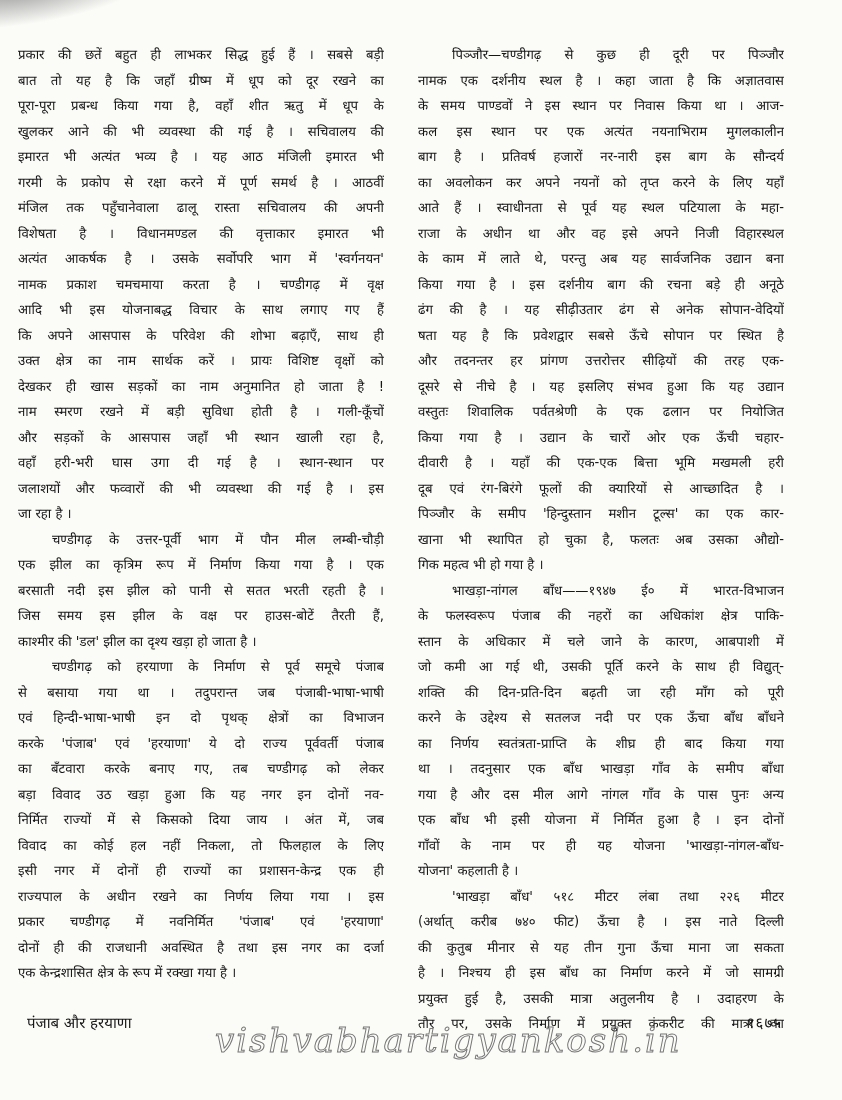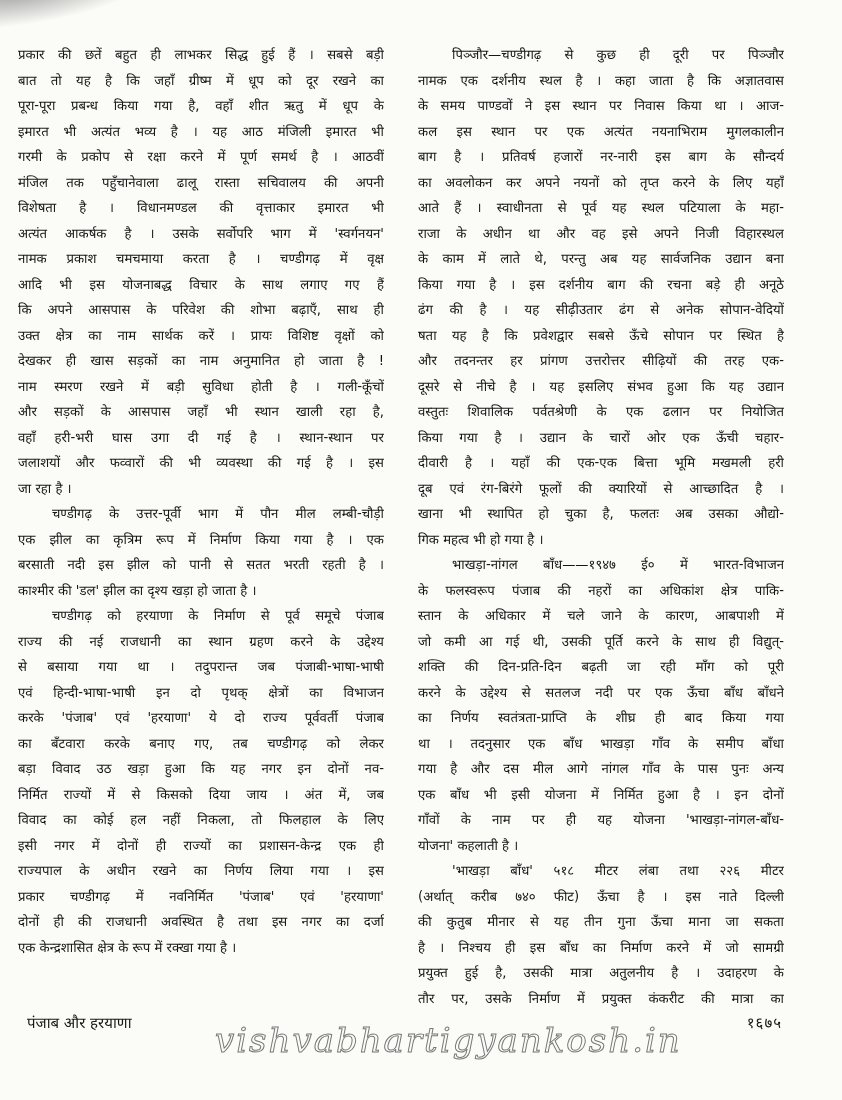--- a/index.html
+++ b/index.html
@@ -47,41 +47,42 @@
 </head>
 <body>
 
 <div class="page">
   <div class="scan-shadow"></div>
 
   <div class="col col-left">
       <span class="line">प्रकार की छतें बहुत ही लाभकर सिद्ध हुई हैं । सबसे बड़ी</span>
       <span class="line">बात तो यह है कि जहाँ ग्रीष्म में धूप को दूर रखने का</span>
       <span class="line">पूरा-पूरा प्रबन्ध किया गया है, वहाँ शीत ऋतु में धूप के</span>
+      <span class="line">खुलकर आने की भी व्यवस्था की गई है । सचिवालय की</span>
       <span class="line">इमारत भी अत्यंत भव्य है । यह आठ मंजिली इमारत भी</span>
       <span class="line">गरमी के प्रकोप से रक्षा करने में पूर्ण समर्थ है । आठवीं</span>
       <span class="line">मंजिल तक पहुँचानेवाला ढालू रास्ता सचिवालय की अपनी</span>
       <span class="line">विशेषता है । विधानमण्डल की वृत्ताकार इमारत भी</span>
       <span class="line">अत्यंत आकर्षक है । उसके सर्वोपरि भाग में 'स्वर्गनयन'</span>
       <span class="line">नामक प्रकाश चमचमाया करता है । चण्डीगढ़ में वृक्ष</span>
       <span class="line">आदि भी इस योजनाबद्ध विचार के साथ लगाए गए हैं</span>
       <span class="line">कि अपने आसपास के परिवेश की शोभा बढ़ाएँ, साथ ही</span>
       <span class="line">उक्त क्षेत्र का नाम सार्थक करें । प्रायः विशिष्ट वृक्षों को</span>
       <span class="line">देखकर ही खास सड़कों का नाम अनुमानित हो जाता है !</span>
       <span class="line">नाम स्मरण रखने में बड़ी सुविधा होती है । गली-कूँचों</span>
       <span class="line">और सड़कों के आसपास जहाँ भी स्थान खाली रहा है,</span>
       <span class="line">वहाँ हरी-भरी घास उगा दी गई है । स्थान-स्थान पर</span>
       <span class="line">जलाशयों और फव्वारों की भी व्यवस्था की गई है । इस</span>
       <span class="line last">जा रहा है ।</span>
       <span class="line indent">चण्डीगढ़ के उत्तर-पूर्वी भाग में पौन मील लम्बी-चौड़ी</span>
       <span class="line">एक झील का कृत्रिम रूप में निर्माण किया गया है । एक</span>
       <span class="line">बरसाती नदी इस झील को पानी से सतत भरती रहती है ।</span>
+      <span class="line">जिस समय इस झील के वक्ष पर हाउस-बोटें तैरती हैं,</span>
       <span class="line last">काश्मीर की 'डल' झील का दृश्य खड़ा हो जाता है ।</span>
       <span class="line indent">चण्डीगढ़ को हरयाणा के निर्माण से पूर्व समूचे पंजाब</span>
-      <span class="line">राज्य की नई राजधानी का स्थान ग्रहण करने के उद्देश्य</span>
       <span class="line">से बसाया गया था । तदुपरान्त जब पंजाबी-भाषा-भाषी</span>
       <span class="line">एवं हिन्दी-भाषा-भाषी इन दो पृथक् क्षेत्रों का विभाजन</span>
       <span class="line">करके 'पंजाब' एवं 'हरयाणा' ये दो राज्य पूर्ववर्ती पंजाब</span>
       <span class="line">का बँटवारा करके बनाए गए, तब चण्डीगढ़ को लेकर</span>
       <span class="line">बड़ा विवाद उठ खड़ा हुआ कि यह नगर इन दोनों नव-</span>
       <span class="line">निर्मित राज्यों में से किसको दिया जाय । अंत में, जब</span>
       <span class="line">विवाद का कोई हल नहीं निकला, तो फिलहाल के लिए</span>
       <span class="line">इसी नगर में दोनों ही राज्यों का प्रशासन-केन्द्र एक ही</span>
       <span class="line">राज्यपाल के अधीन रखने का निर्णय लिया गया । इस</span>
       <span class="line">प्रकार चण्डीगढ़ में नवनिर्मित 'पंजाब' एवं 'हरयाणा'</span>
@@ -100,20 +101,21 @@
       <span class="line">के काम में लाते थे, परन्तु अब यह सार्वजनिक उद्यान बना</span>
       <span class="line">किया गया है । इस दर्शनीय बाग की रचना बड़े ही अनूठे</span>
       <span class="line">ढंग की है । यह सीढ़ीउतार ढंग से अनेक सोपान-वेदियों</span>
       <span class="line">षता यह है कि प्रवेशद्वार सबसे ऊँचे सोपान पर स्थित है</span>
       <span class="line">और तदनन्तर हर प्रांगण उत्तरोत्तर सीढ़ियों की तरह एक-</span>
       <span class="line">दूसरे से नीचे है । यह इसलिए संभव हुआ कि यह उद्यान</span>
       <span class="line">वस्तुतः शिवालिक पर्वतश्रेणी के एक ढलान पर नियोजित</span>
       <span class="line">किया गया है । उद्यान के चारों ओर एक ऊँची चहार-</span>
       <span class="line">दीवारी है । यहाँ की एक-एक बित्ता भूमि मखमली हरी</span>
       <span class="line">दूब एवं रंग-बिरंगे फूलों की क्यारियों से आच्छादित है ।</span>
+      <span class="line">पिञ्जौर के समीप 'हिन्दुस्तान मशीन टूल्स' का एक कार-</span>
       <span class="line">खाना भी स्थापित हो चुका है, फलतः अब उसका औद्यो-</span>
       <span class="line last">गिक महत्व भी हो गया है ।</span>
       <span class="line indent">भाखड़ा-नांगल बाँध——१९४७ ई० में भारत-विभाजन</span>
       <span class="line">के फलस्वरूप पंजाब की नहरों का अधिकांश क्षेत्र पाकि-</span>
       <span class="line">स्तान के अधिकार में चले जाने के कारण, आबपाशी में</span>
       <span class="line">जो कमी आ गई थी, उसकी पूर्ति करने के साथ ही विद्युत्-</span>
       <span class="line">शक्ति की दिन-प्रति-दिन बढ़ती जा रही माँग को पूरी</span>
       <span class="line">करने के उद्देश्य से सतलज नदी पर एक ऊँचा बाँध बाँधने</span>
       <span class="line">का निर्णय स्वतंत्रता-प्राप्ति के शीघ्र ही बाद किया गया</span>
       <span class="line">था । तदनुसार एक बाँध भाखड़ा गाँव के समीप बाँधा</span>

